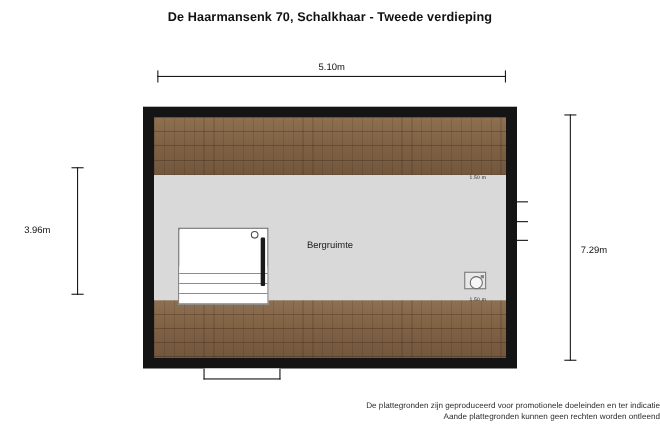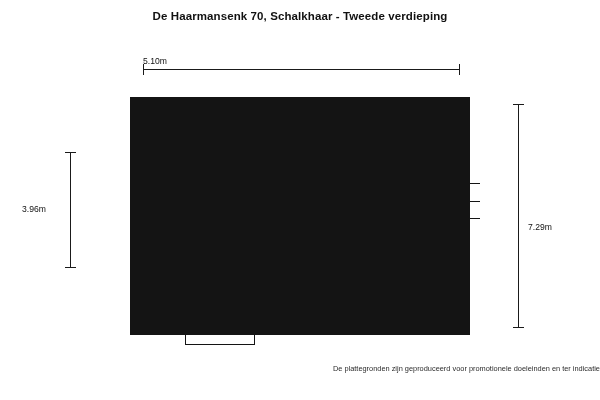--- a/index.html
+++ b/index.html
@@ -243,20 +243,21 @@
     height: 11px;
     background: #1a1a1a;
   }
   .dim-top::before { left: 0; }
   .dim-top::after { right: 0; }
   .dim-top-label {
     position: absolute;
     left: 143px;
     top: 56px;
     width: 317px;
+    text-align: center;
     font-size: 8.6px;
     color: #111;
   }
 
   .dim-right {
     position: absolute;
     left: 518px;
     top: 104px;
     width: 1px;
     height: 224px;
@@ -321,24 +322,53 @@
   <div class="dim-top-label">5.10m</div>
 
   <div class="dim-right"></div>
   <div class="dim-right-label">7.29m</div>
 
   <div class="dim-left"></div>
   <div class="dim-left-label">3.96m</div>
 
   <div class="plan">
 
+    <div class="interior">
+
+      <div class="wood top"></div>
+      <div class="wood bottom"></div>
+
+      <div class="inner-dim d1">1.50 m</div>
+      <div class="inner-dim d2">1.50 m</div>
+
+      <div class="room-label">Bergruimte</div>
+
+      <div class="stair">
+        <div class="fan">
+          <i style="transform: rotate(64deg);"></i>
+          <i style="transform: rotate(74deg);"></i>
+          <i style="transform: rotate(84deg);"></i>
+
+        </div>
+        <div class="treads"></div>
+        <div class="rail"></div>
+        <div class="knob"></div>
+      </div>
+
+      <div class="appliance">
+        <div class="drum"></div>
+        <div class="ctrl"></div>
+      </div>
+
+    </div>
 
     <div class="window-right"></div>
 
     <div class="bottom-opening"></div>
 
   </div>
 
   <div class="footer">
     <div>De plattegronden zijn geproduceerd voor promotionele doeleinden en ter indicatie</div>
+    <div>Aande plattegronden kunnen geen rechten worden ontleend</div>
   </div>
 
 </div>
 
 </body></html>

